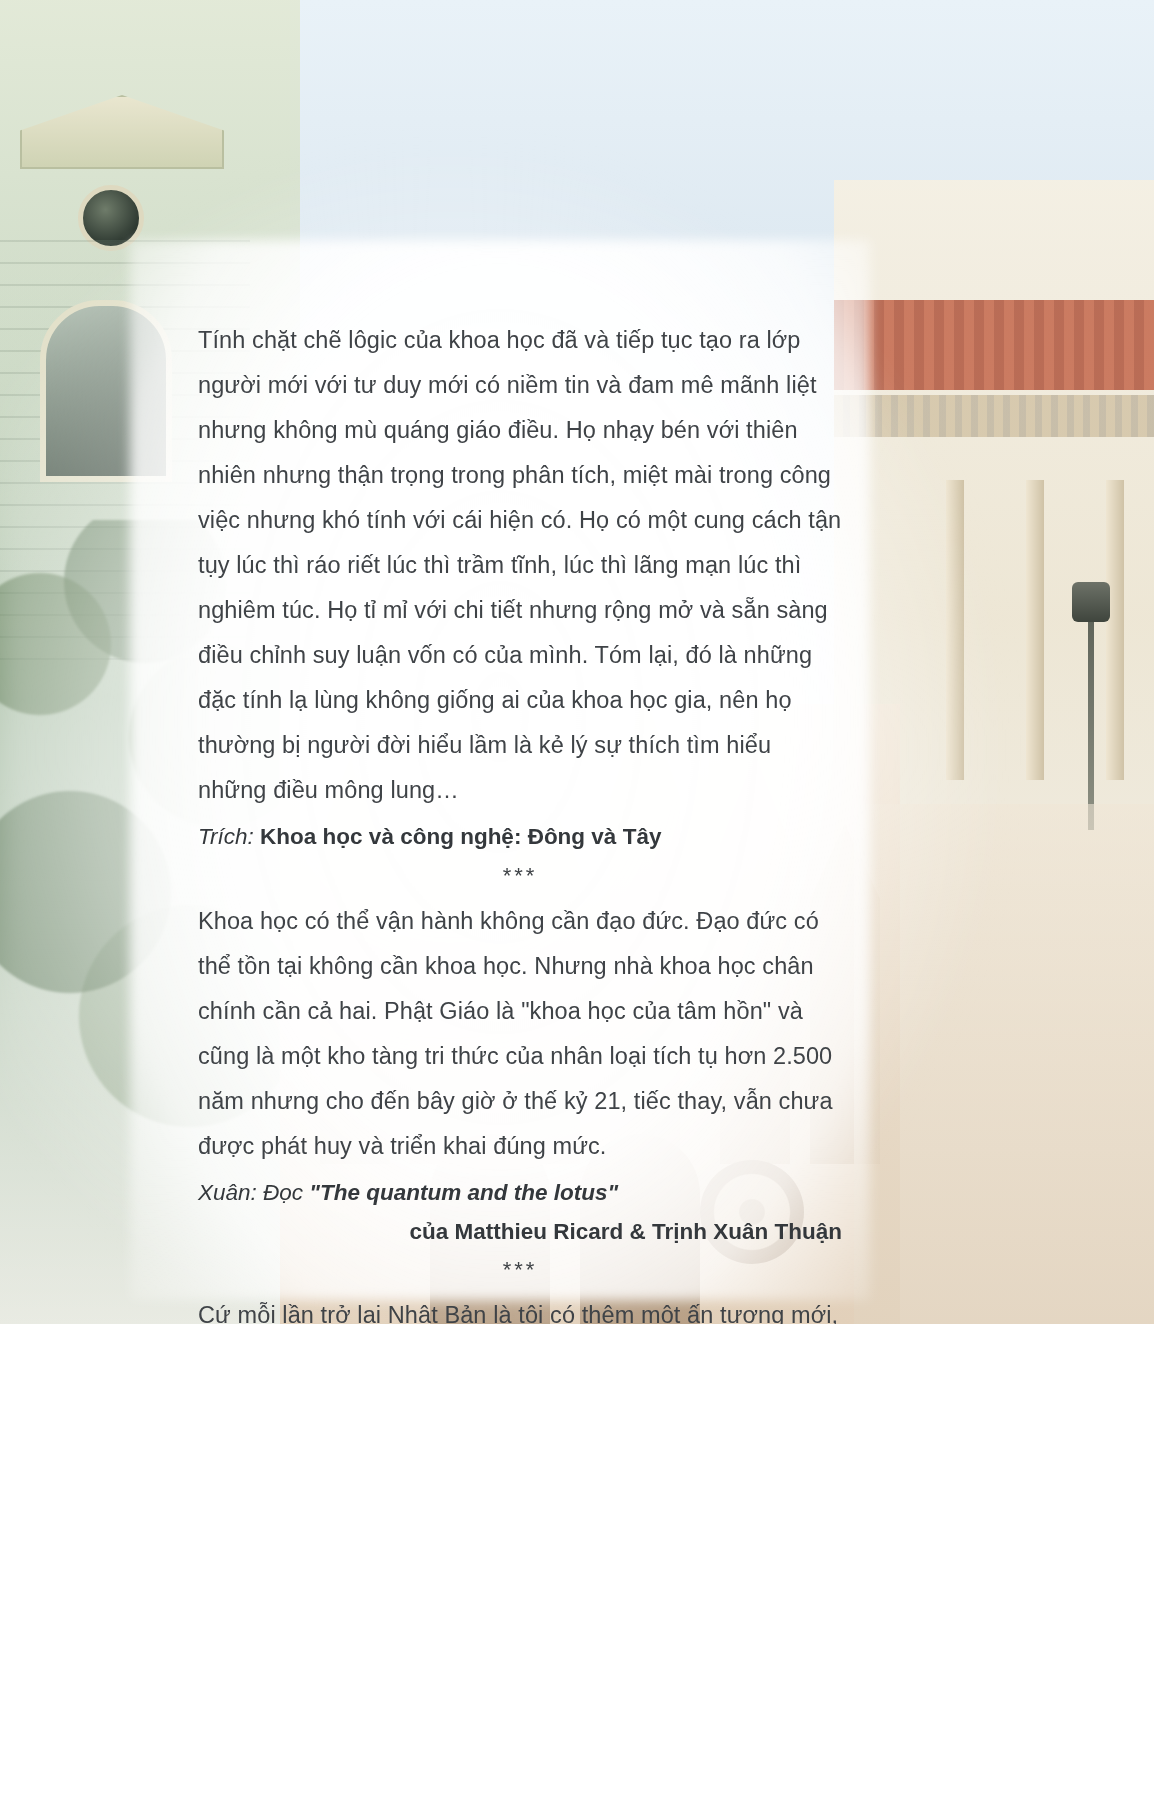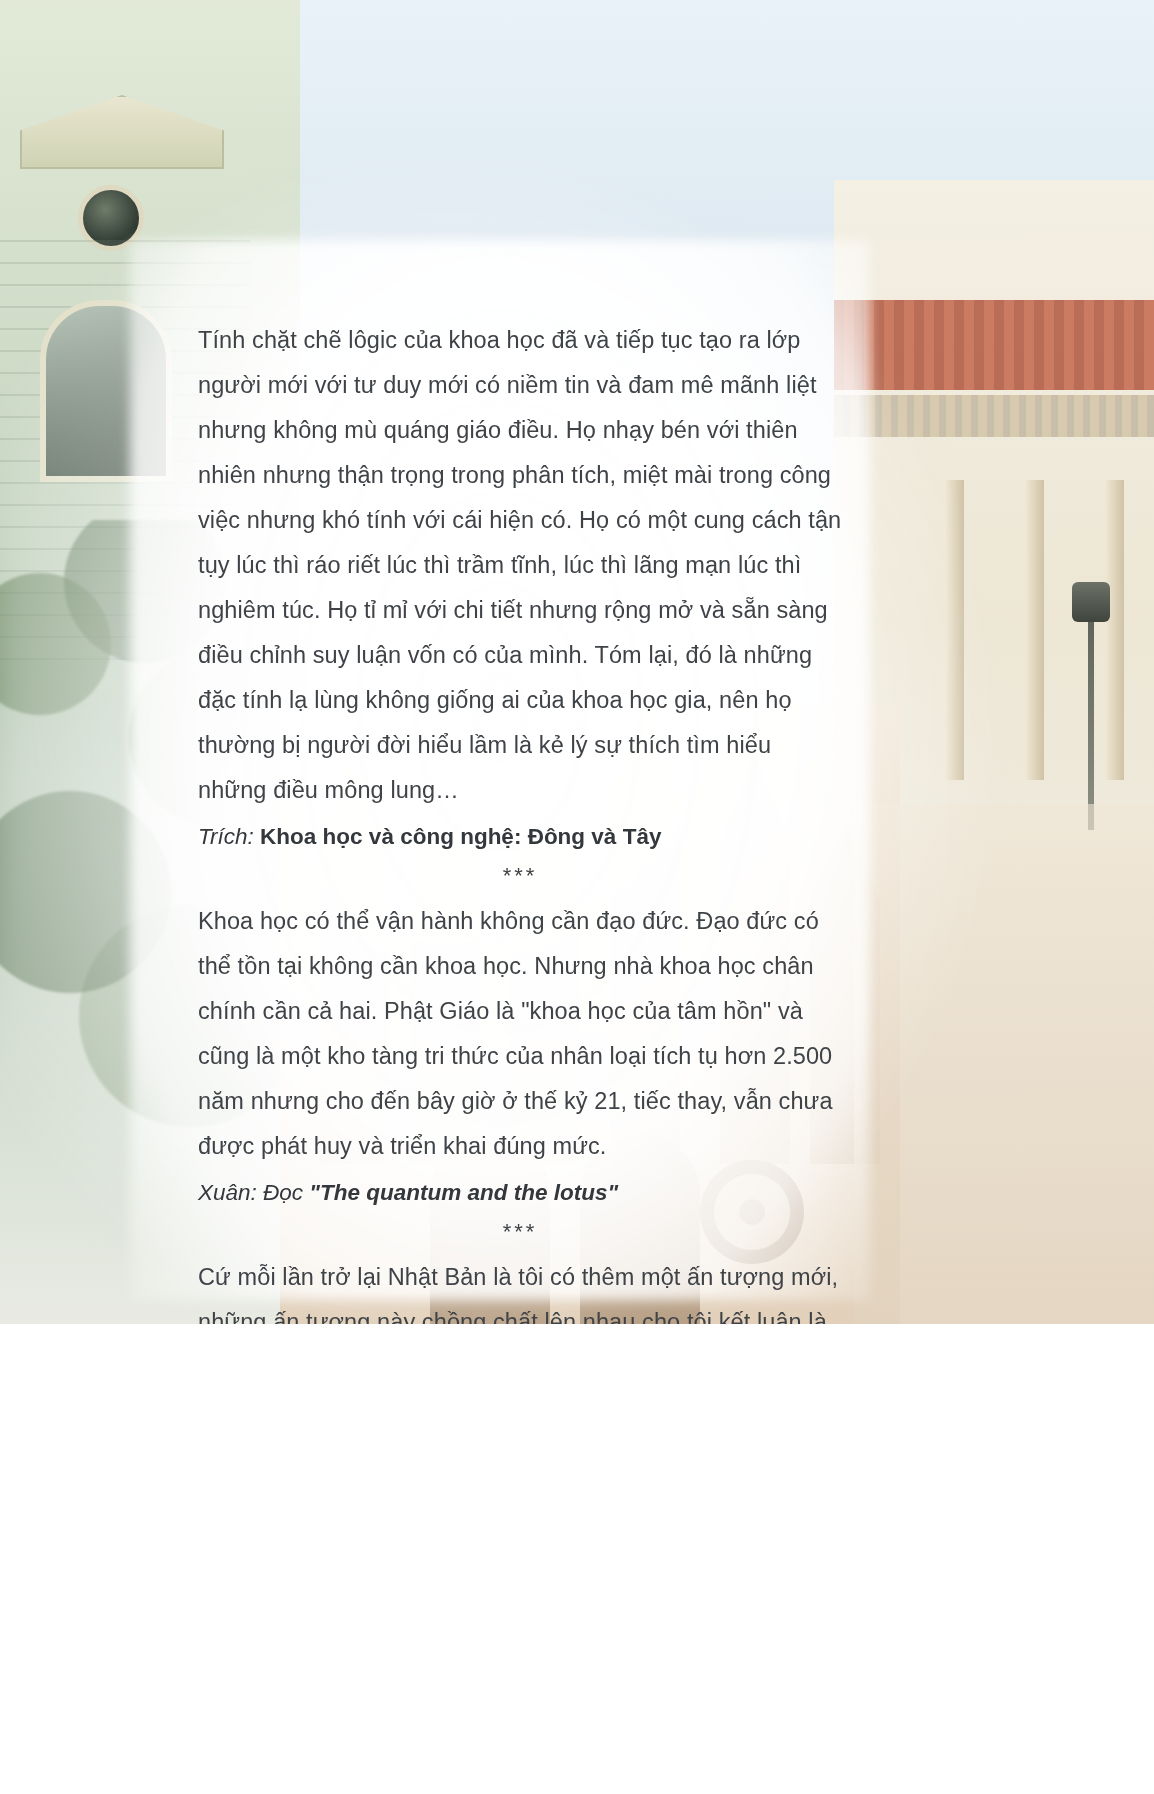--- a/index.html
+++ b/index.html
@@ -309,20 +309,21 @@
       <span class="lbl">Trích:</span>
       <span class="ttl">Khoa học và công nghệ: Đông và Tây</span>
     </div>
     <div class="stars">***</div>
 
     <p class="para">Khoa học có thể vận hành không cần đạo đức. Đạo đức có thể tồn tại không cần khoa học. Nhưng nhà khoa học chân chính cần cả hai. Phật Giáo là "khoa học của tâm hồn" và cũng là một kho tàng tri thức của nhân loại tích tụ hơn 2.500 năm nhưng cho đến bây giờ ở thế kỷ 21, tiếc thay, vẫn chưa được phát huy và triển khai đúng mức.</p>
     <div class="src">
       <span class="lbl">Xuân: Đọc</span>
       <span class="ttl-i">"The quantum and the lotus"</span>
     </div>
+    <div class="src-line2">của Matthieu Ricard &amp; Trịnh Xuân Thuận</div>
     <div class="stars">***</div>
 
     <p class="para">Cứ mỗi lần trở lại Nhật Bản là tôi có thêm một ấn tượng mới, những ấn tượng này chồng chất lên nhau cho tôi kết luận là một xã hội văn minh cần xuất phát từ những con người văn minh trong đó dân trí và "quan trí" phải được tôi luyện qua một thời gian dài. Quá trình "trăm năm trồng người" của Nhật Bản không phải là con lộ du kích "đi tắt đón đầu" mà là một con đường dài lắm chông gai.</p>
     <div class="src">
       <span class="lbl">Trích:</span>
       <span class="ttl">Một thoáng Phù Tang</span>
     </div>
   </div>
 
   <div class="isbn-block">

